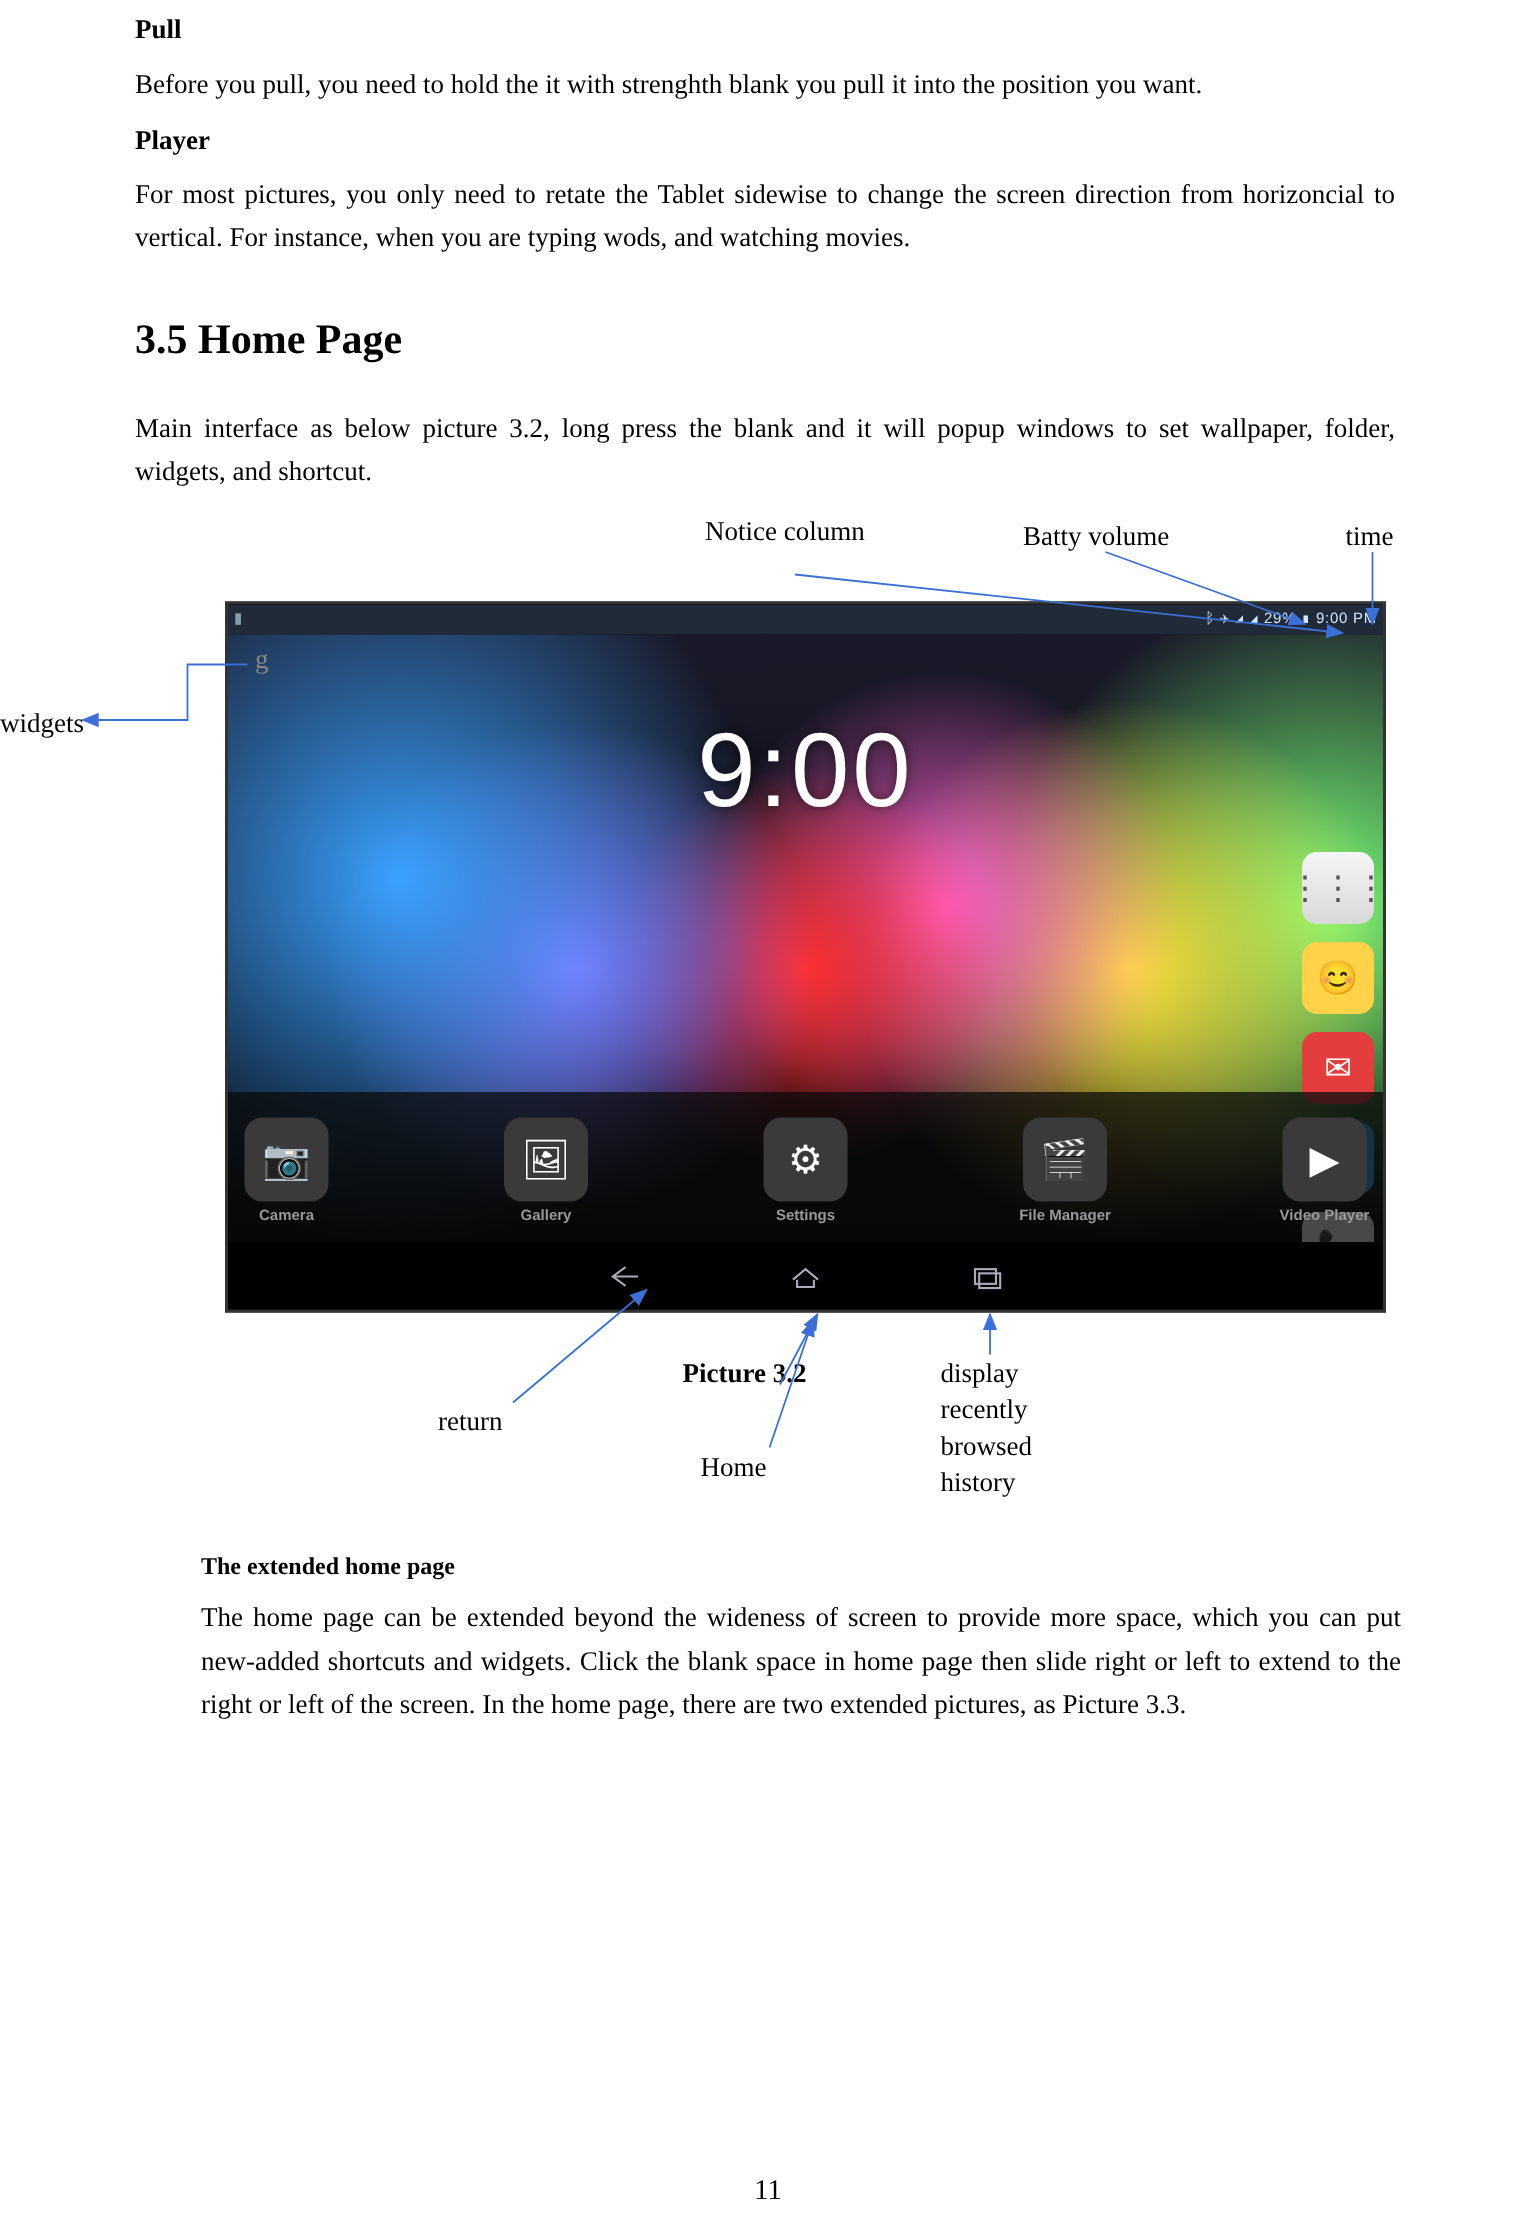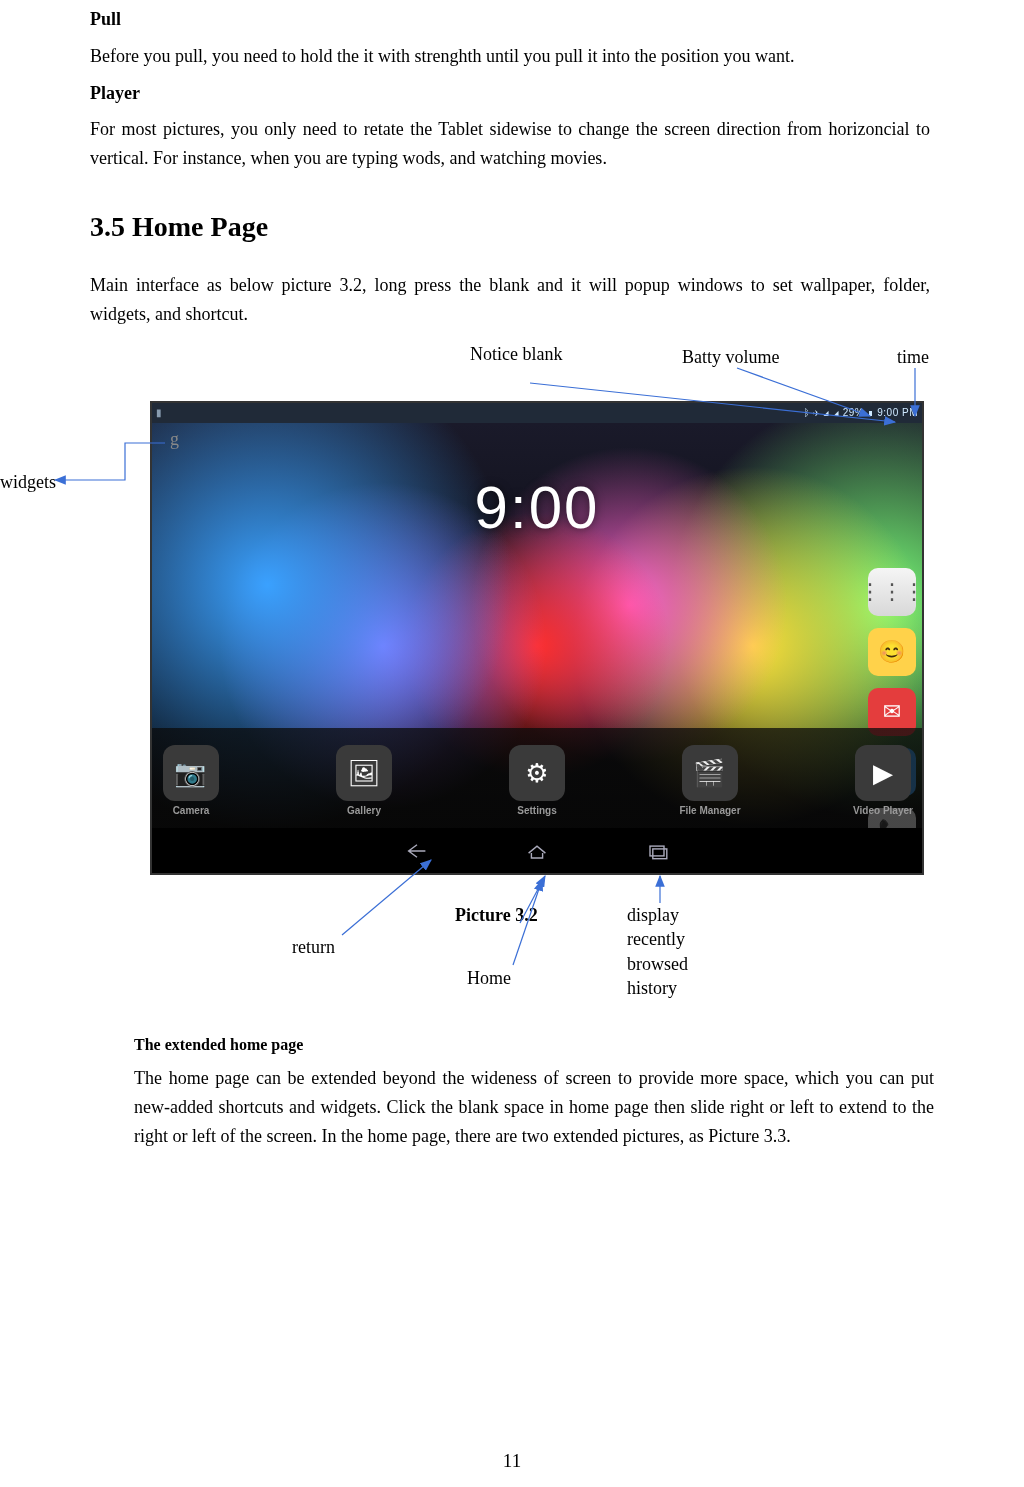--- a/index.html
+++ b/index.html
@@ -75,21 +75,21 @@
       radial-gradient(circle at 62% 45%, #ff63d0 0%, rgba(255,99,208,0) 30%),
       radial-gradient(circle at 78% 55%, #ffe23a 0%, rgba(255,226,58,0) 28%),
       radial-gradient(circle at 95% 45%, #7bff7b 0%, rgba(123,255,123,0) 28%),
       linear-gradient(#1a1a2a, #000);
   }
   .clock {
     position:absolute;
     top:70px; left:0; right:0;
     text-align:center;
     font-family: "Segoe UI Light", Arial, sans-serif;
-    font-size: 60px;
+    font-size: 70px;
     font-weight: 200;
     color: #fff;
     text-shadow: 0 0 8px rgba(0,0,0,0.5);
     letter-spacing: 2px;
   }
   .sideapps {
     position:absolute;
     right: 6px;
     top: 165px;
     width: 48px;
@@ -179,31 +179,31 @@
     font-size:19px;
   }
 </style>
 </head>
 <body>
 
 <div class="page">
 
   <div class="content" style="top:5px">
     <p class="para" style="margin-top:0"><span class="bold">Pull</span></p>
-    <p class="para">Before you pull, you need to hold the it with strenghth until you pull it into the position you want.</p>
+    <p class="para">Before you pull, you need to hold the it with strenghth blank you pull it into the position you want.</p>
     <p class="para"><span class="bold">Player</span></p>
     <p class="para">For most pictures, you only need to retate the Tablet sidewise to change the screen direction from horizoncial to vertical. For instance, when you are typing wods, and watching movies.</p>
 
     <div class="heading">3.5 Home Page</div>
 
     <p class="para" style="text-align:justify">Main interface as below picture 3.2, long press the blank and it will popup windows to set wallpaper, folder, widgets, and shortcut.</p>
   </div>
 
   <div class="callout" style="left:0px; top:470px">widgets</div>
-  <div class="callout" style="left:470px; top:342px; width:110px">Notice blank</div>
+  <div class="callout" style="left:470px; top:342px; width:110px">Notice column</div>
   <div class="callout" style="left:682px; top:345px">Batty volume</div>
   <div class="callout" style="left:897px; top:345px">time</div>
 
   <div class="callout bold" style="left:455px; top:903px">Picture 3.2</div>
   <div class="callout" style="left:292px; top:935px">return</div>
   <div class="callout" style="left:467px; top:966px">Home</div>
   <div class="callout" style="left:627px; top:903px; width:80px">display recently browsed history</div>
 
   <div class="tablet">
     <div class="statusbar">

